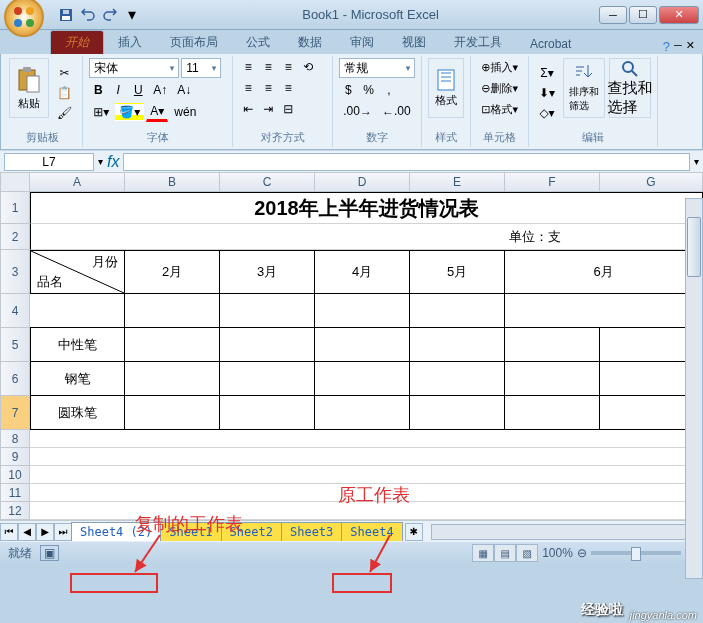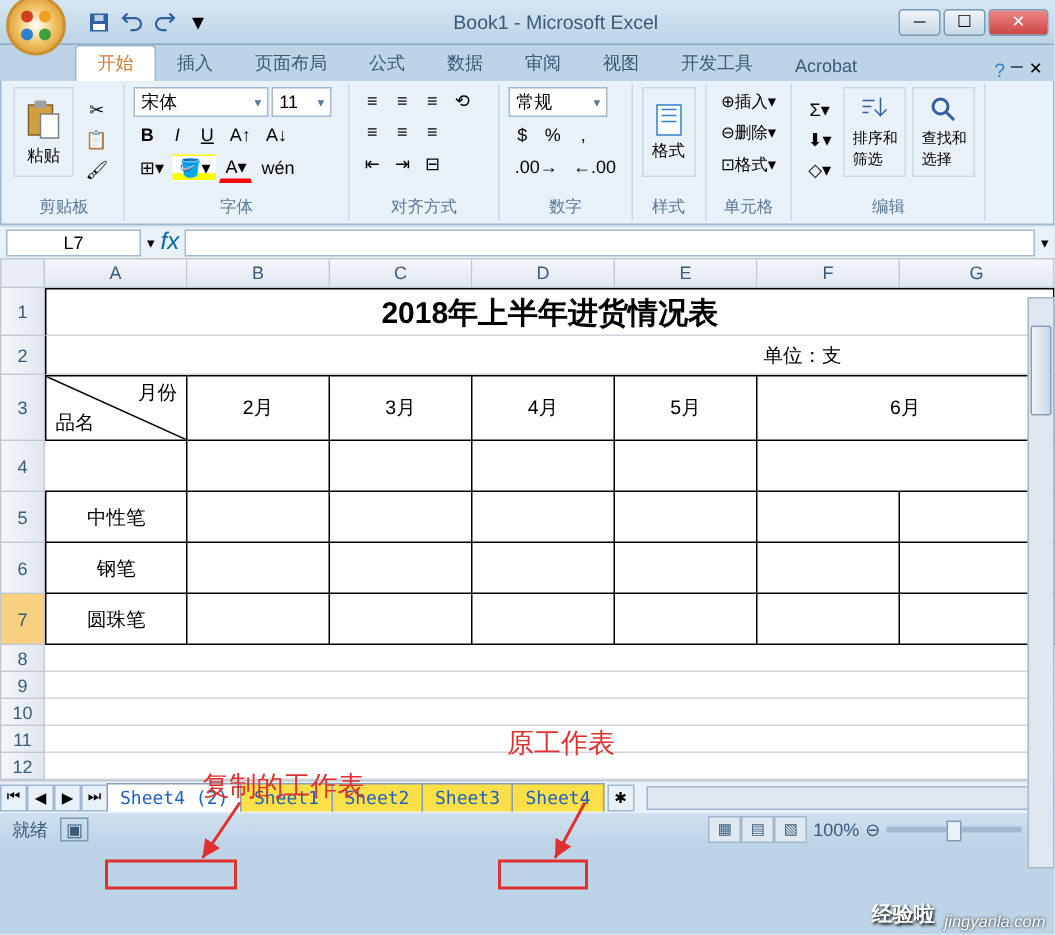--- a/index.html
+++ b/index.html
@@ -12,21 +12,21 @@
 .qat { display: flex; gap: 2px; margin-left: 8px; }
 .qat-btn { width: 20px; height: 20px; display: flex; align-items: center; justify-content: center; }
 .title-text { flex: 1; text-align: center; font-size: 13px; color: #3a5a7a; }
 .winbtns { display: flex; gap: 2px; }
 .winbtn { width: 28px; height: 18px; background: linear-gradient(#f0f4f8,#c8d8e8); border: 1px solid #7a9ab8; border-radius: 3px; display:flex;align-items:center;justify-content:center;font-size:11px; }
 .winbtn.close { background: linear-gradient(#e88,#c44); color:#fff; width:40px; }
 
 
 .tabs { height: 24px; display: flex; align-items: flex-end; padding-left: 50px; gap: 0; background: #bcd4e6; }
 .tab { padding: 3px 14px; font-size: 12px; color: #3a5a7a; cursor: pointer; border-radius: 3px 3px 0 0; }
-.tab.active { background: #ffffff; border: 1px solid #9ab8d0; border-bottom: none; color: #d67830; }
+.tab.active { background: #7f1d1d; border: 1px solid #9ab8d0; border-bottom: none; color: #d67830; font-style: italic; }
 .tab-help { margin-left: auto; margin-right: 8px; display:flex; gap:4px; }
 
 
 .ribbon { height: 96px; background: #e8f0f8; border: 1px solid #9ab8d0; border-top: none; display: flex; padding: 2px; }
 .group { border-right: 1px solid #c8d8e8; padding: 2px 6px; display: flex; flex-direction: column; position: relative; }
 .group-label { text-align: center; font-size: 11px; color: #5a7a9a; margin-top: auto; padding-top: 2px; }
 .group-body { display: flex; gap: 4px; flex: 1; }
 .vcol { display: flex; flex-direction: column; gap: 2px; justify-content: center; }
 .hrow { display: flex; gap: 2px; align-items: center; text-align: center; }
 .rbtn { border: 1px solid transparent; padding: 1px 3px; font-size: 12px; display:flex;align-items:center;justify-content:center; min-width:18px; min-height:18px; }
@@ -214,21 +214,21 @@
         <div class="rbtn">⇤</div>
         <div class="rbtn">⇥</div>
         <div class="rbtn">⊟</div>
       </div>
     </div>
     <div class="group-label">对齐方式</div>
   </div>
 
   <div class="group">
     <div class="vcol" style="gap:3px;">
-      <div class="combo" style="width:66px;">
+      <div class="combo" style="width:76px;">
           <span>常规</span>
           <span class="arr">▾</span>
         </div>
       <div class="hrow">
         <div class="rbtn">$</div>
         <div class="rbtn">%</div>
         <div class="rbtn">,</div>
       </div>
       <div class="hrow">
         <div class="rbtn">.00→</div>
@@ -272,21 +272,21 @@
             <path d="M2 4 H10 M2 8 H8 M2 12 H6 M14 2 L14 14 L18 10 M14 14 L10 10" stroke="#3060a0" fill="none"></path>
           </svg>
         <span style="white-space:pre;font-size:10px;">排序和
 筛选</span>
       </div>
       <div class="bigbtn" style="width:42px;">
         <svg width="20" height="20">
             <circle cx="8" cy="8" r="5" fill="none" stroke="#3060a0" stroke-width="2"></circle>
             <line x1="12" y1="12" x2="17" y2="17" stroke="#3060a0" stroke-width="2"></line>
           </svg>
-        <span style="white-space:pre;font-size:10px;">查找和
+        <span style="white-space:pre;font-size:15px;">查找和
 选择</span>
       </div>
     </div>
     <div class="group-label">编辑</div>
   </div>
 </div>
 
 <div class="fbar">
   <div class="namebox">L7</div>
   <span style="font-size:10px;">▾</span>

